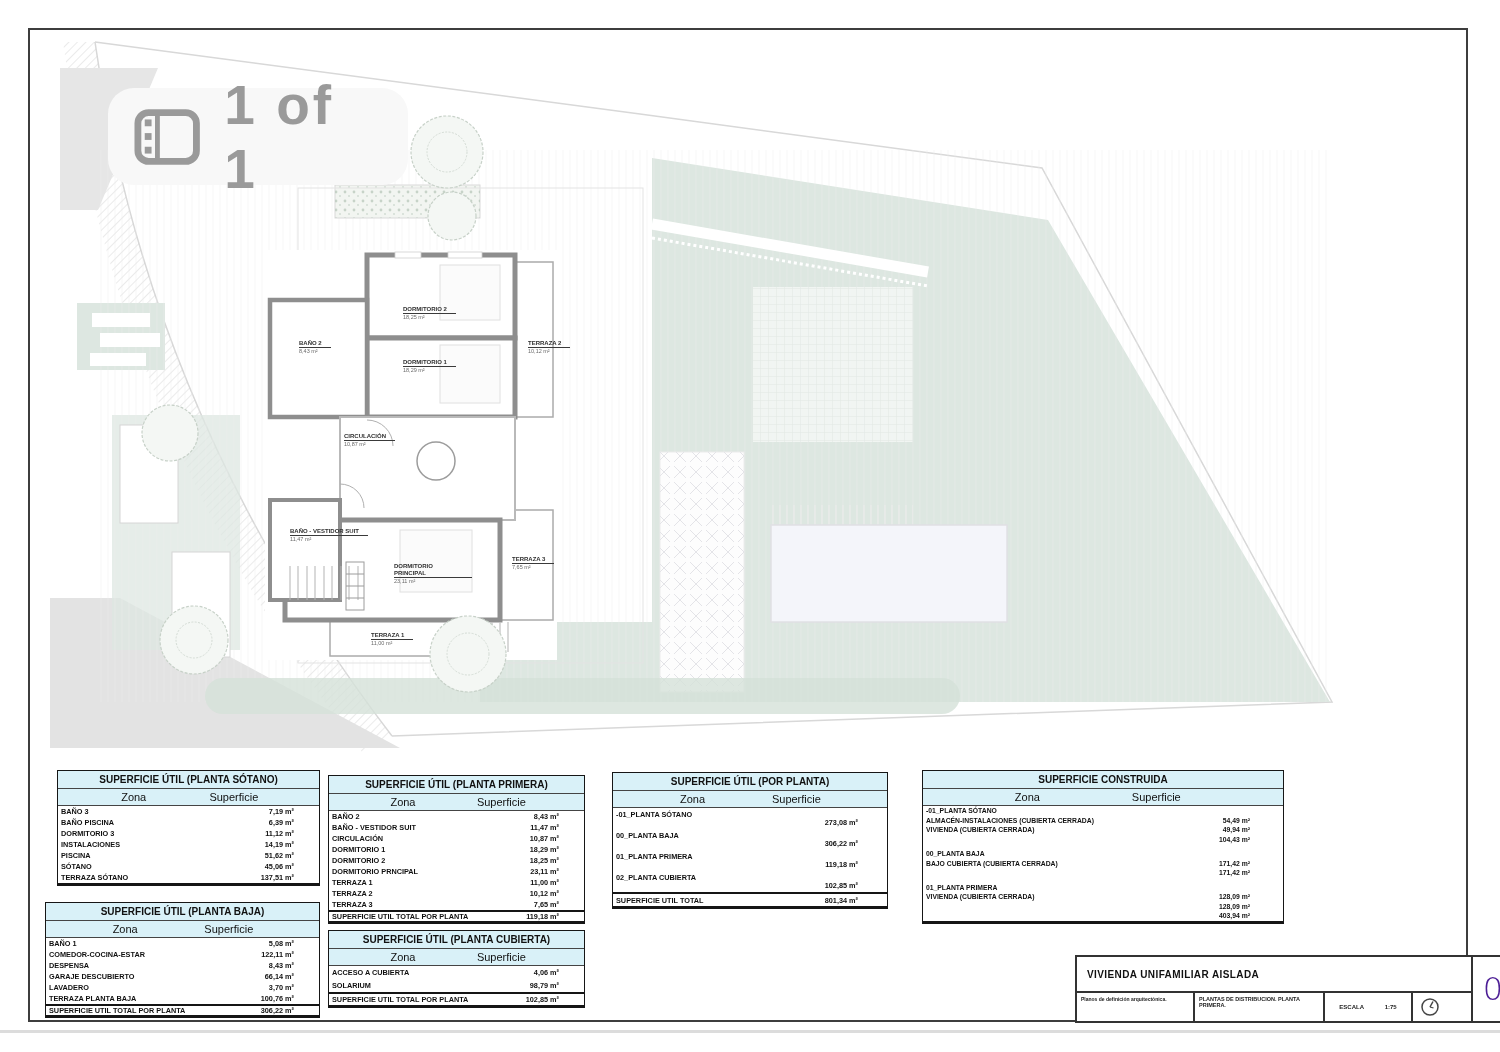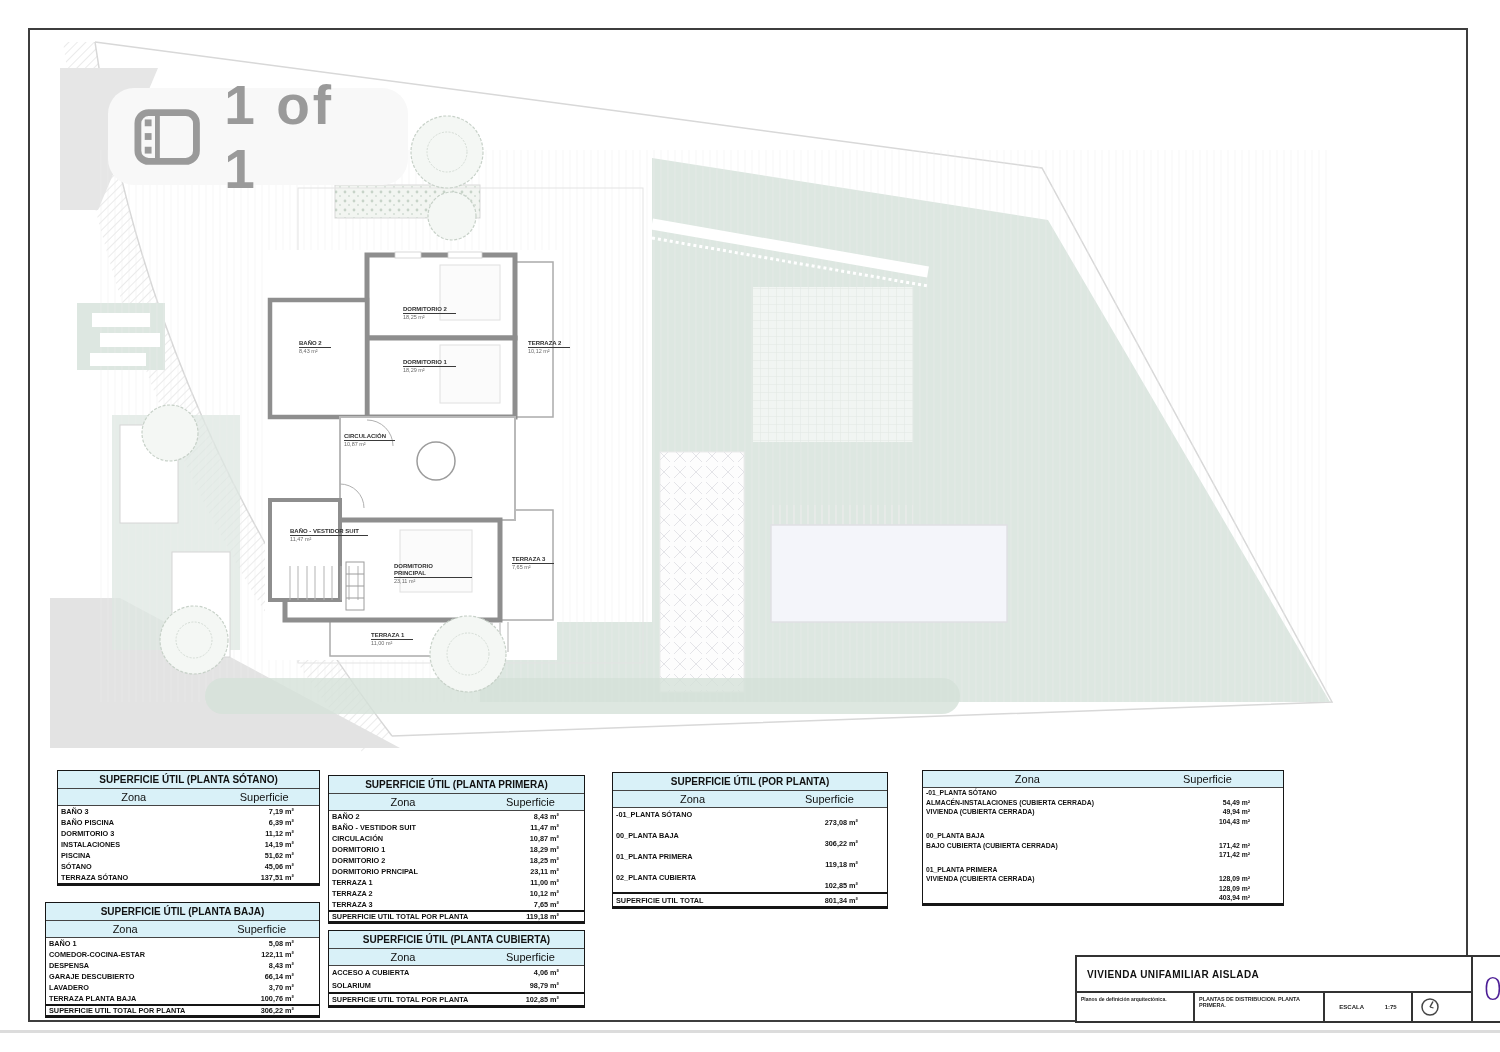--- a/index.html
+++ b/index.html
@@ -24,21 +24,21 @@
   .plan-label .ar{font-size:5.5px;font-weight:normal;color:#6a6a6a;}
 
   
   .stable{position:absolute;background:#fff;border:1.6px solid #161616;border-bottom-width:3px;
        box-sizing:border-box;z-index:10;}
   .t-title{background:#d9f1f8;text-align:center;font-weight:bold;font-size:10px;
        height:17px;line-height:17px;border-bottom:1px solid #444;}
   .t-head{background:#d9f1f8;display:flex;height:16px;line-height:16px;font-weight:normal;
        font-size:11px;border-bottom:1px solid #444;}
   .t-head .zc{flex:1;text-align:center;}
-  .t-head .sc{width:42%;text-align:center;}
+  .t-head .sc{width:42%;text-align:left;}
   .t-row{display:flex;justify-content:space-between;align-items:center;padding:0 3px;
        font-weight:bold;color:#101010;box-sizing:border-box;}
   .stable .t-row{height:11px;font-size:7.3px;}
   .stable .t-row .s{text-align:right;padding-right:22px;}
   .t-row.total{border-top:2px solid #151515;}
   #t-cubierta .t-row{height:13px;gap:8px;}
   #t-porplanta .t-row{height:21px;align-items:stretch;}
   #t-porplanta .t-row .z{align-self:flex-start;padding-top:2px;}
   #t-porplanta .t-row .s{align-self:flex-end;padding-bottom:2px;padding-right:26px;}
   #t-porplanta .t-row.total{height:14px;align-items:center;}
@@ -445,20 +445,21 @@
         <span class="s">102,85 m²</span>
       </div>
       <div class="t-row total">
         <span class="z">SUPERFICIE UTIL TOTAL</span>
         <span class="s">801,34 m²</span>
       </div>
     </div>
 </div>
 
 <div class="stable" id="t-construida">
+  <div class="t-title">SUPERFICIE CONSTRUIDA</div>
   <div class="t-head">
     <span class="zc">Zona</span>
     <span class="sc">Superficie</span>
   </div>
   <div class="t-body">
 
   <div class="t-row">
         <span class="z">-01_PLANTA SÓTANO</span>
         <span class="s"></span>
       </div>

